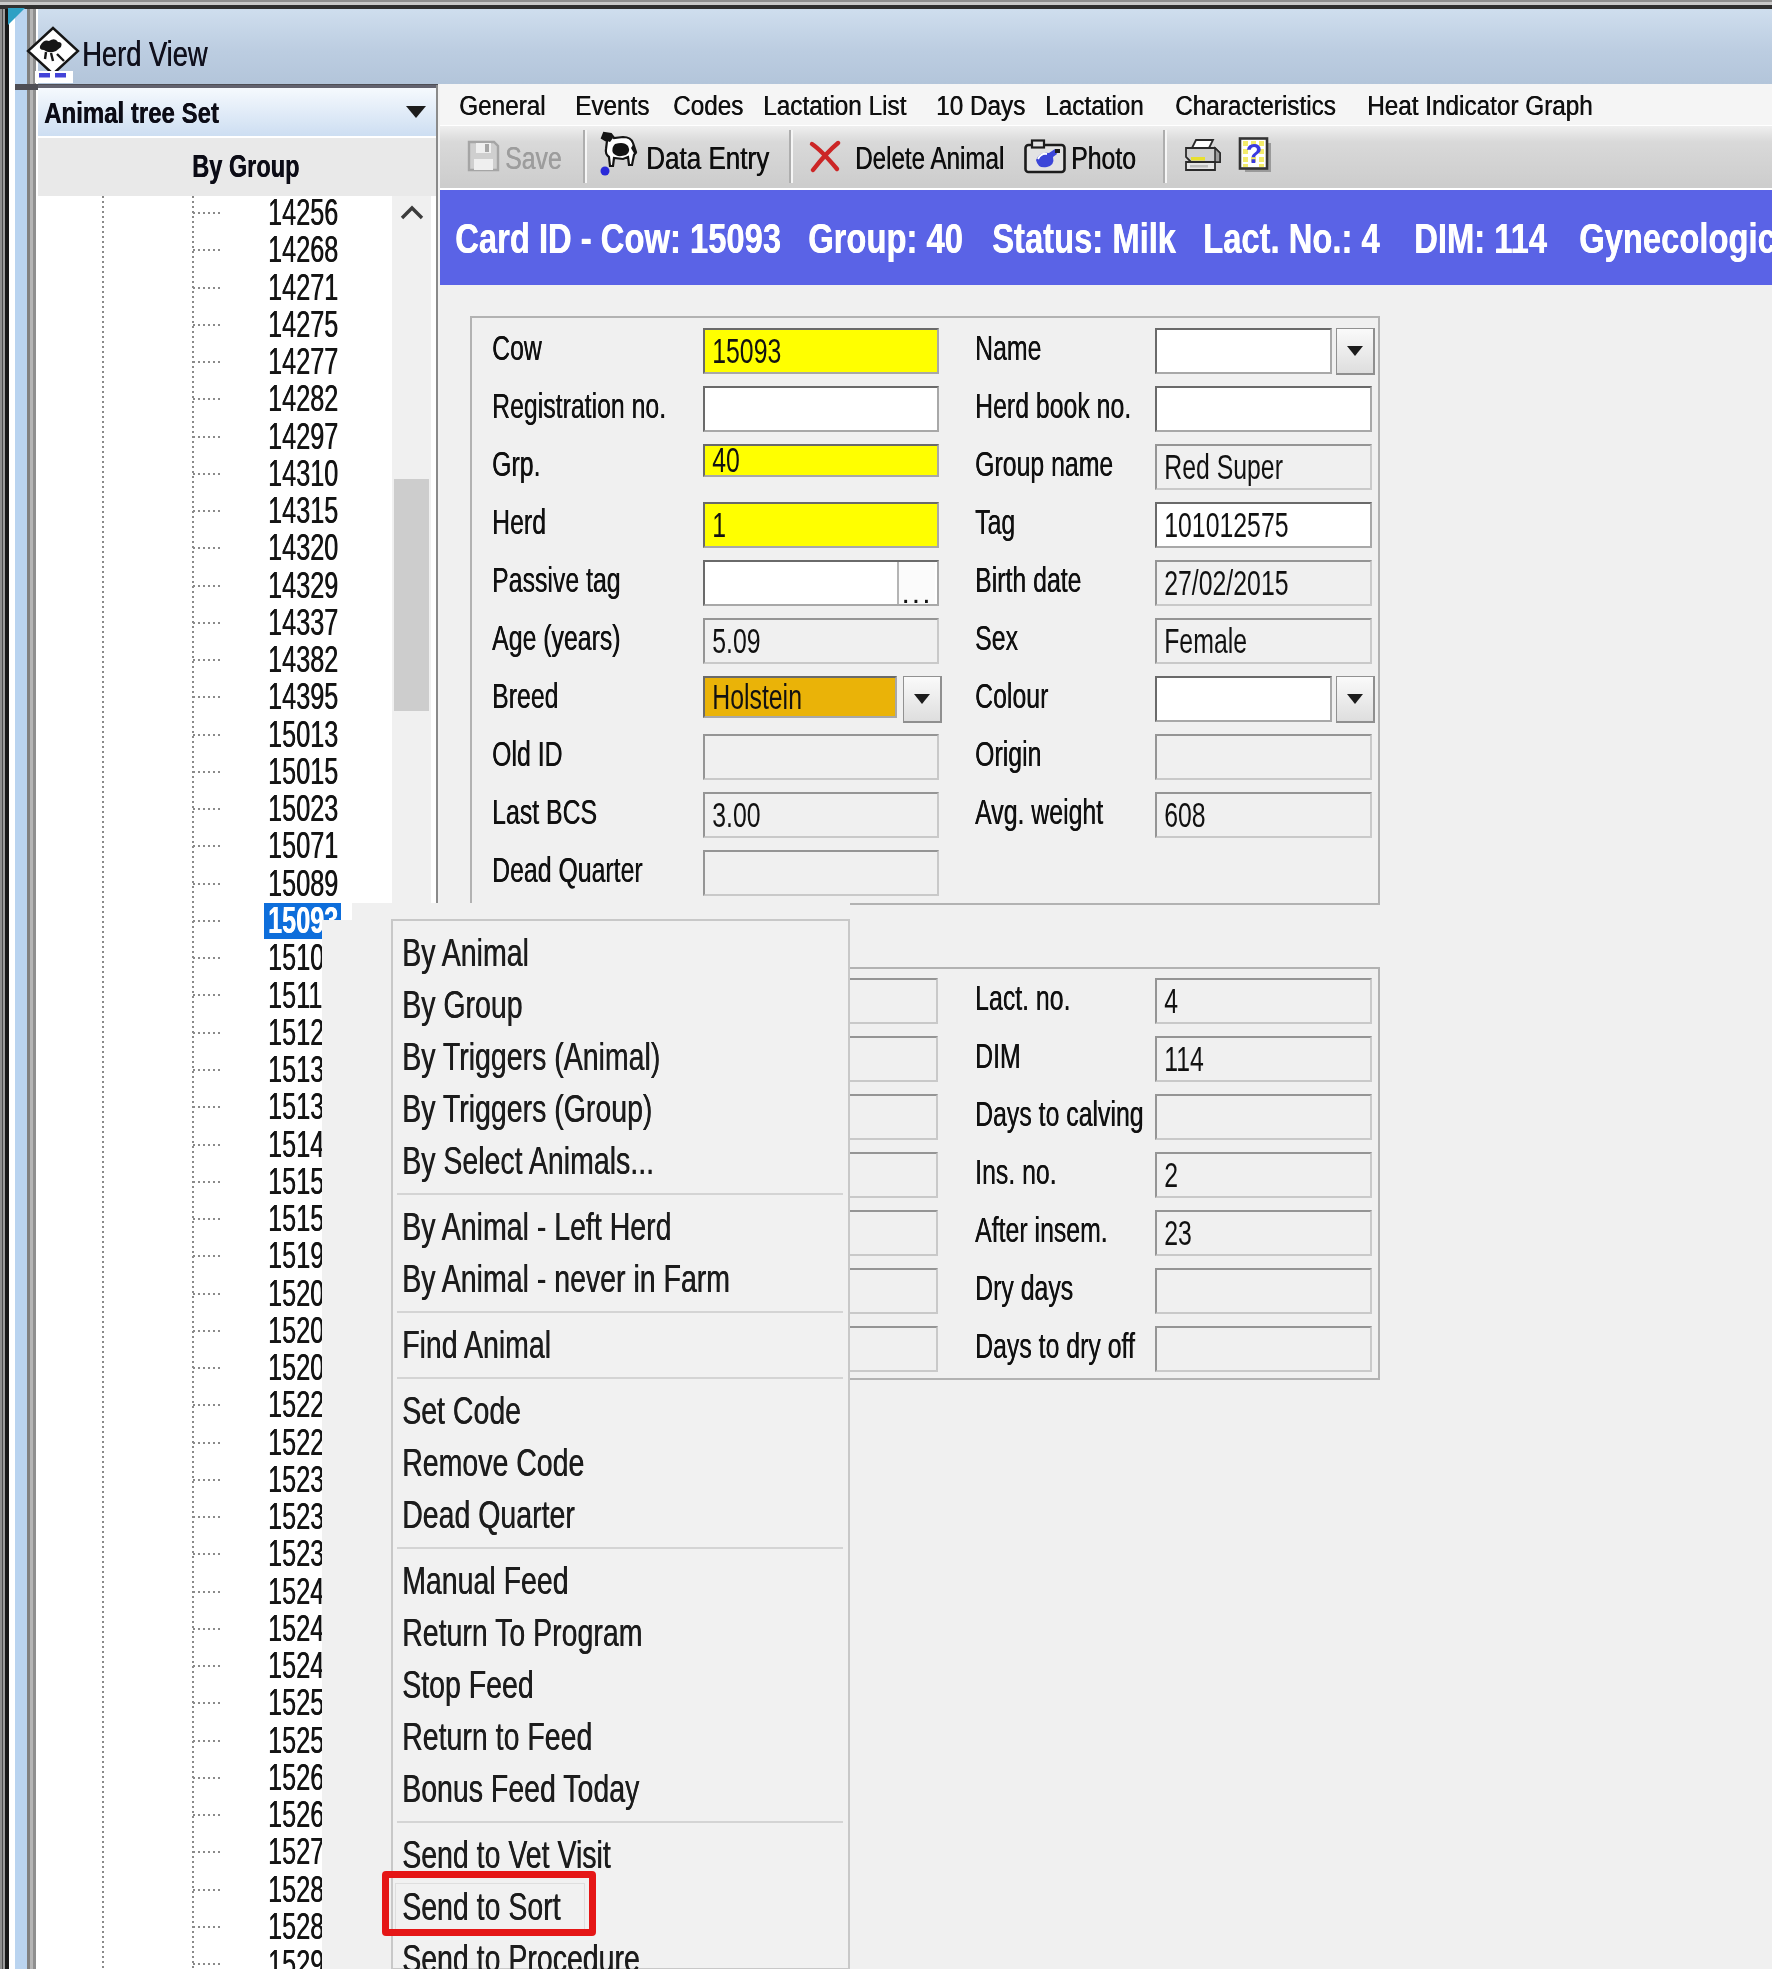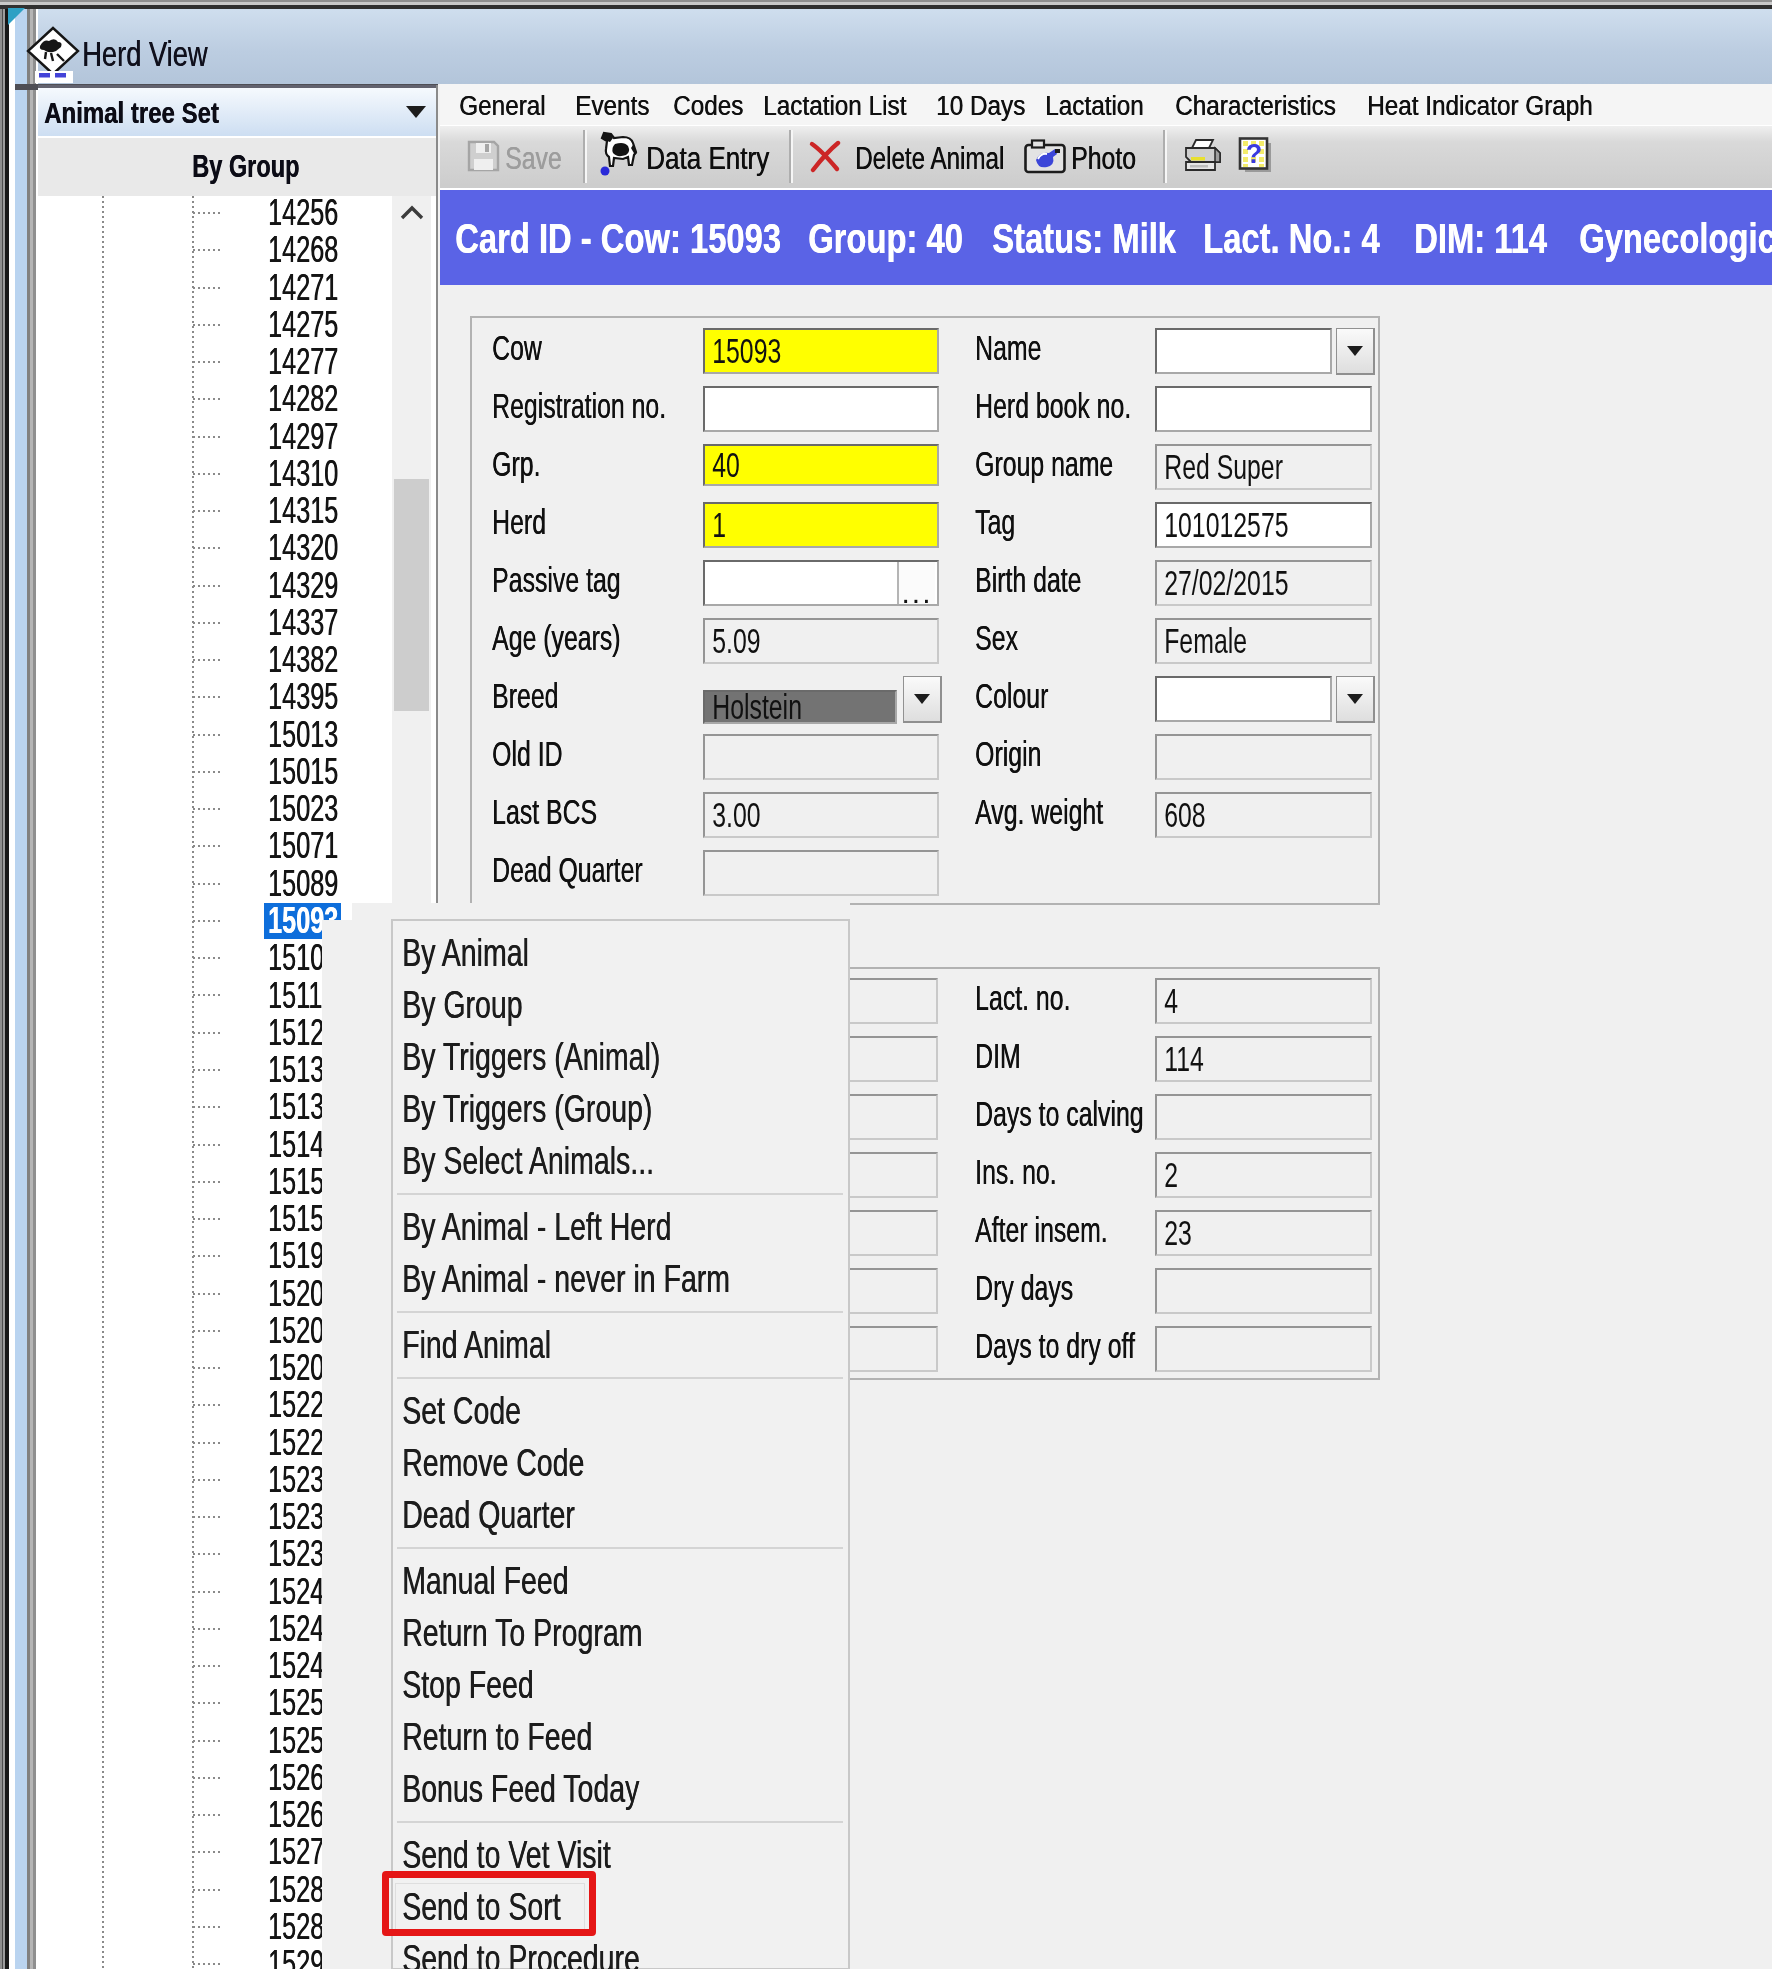--- a/index.html
+++ b/index.html
@@ -229,36 +229,36 @@
 <div class="tx" style="left:1414px;top:218.0px;font-size:42px;font-weight:700;color:#ffffff;transform:scaleX(0.78);">DIM: 114</div>
 <div class="tx" style="left:1579px;top:218.0px;font-size:42px;font-weight:700;color:#ffffff;transform:scaleX(0.78);">Gynecological</div>
 <div class="abs" style="left:470px;top:316px;width:910px;height:589px;border:2px solid #b2b2b2;box-sizing:border-box;"></div>
 <div class="tx" style="left:492px;top:330.8px;font-size:34.5px;font-weight:400;color:#101010;transform:scaleX(0.72);">Cow</div>
 <div class="fld" style="left:703px;top:328px;width:236px;height:46px;box-sizing:border-box;;background:#ffff00">
     <div class="ftx">15093</div>
   </div>
 <div class="tx" style="left:492px;top:388.8px;font-size:34.5px;font-weight:400;color:#101010;transform:scaleX(0.72);">Registration no.</div>
 <div class="fld" style="left:703px;top:386px;width:236px;height:46px;box-sizing:border-box;"></div>
 <div class="tx" style="left:492px;top:446.8px;font-size:34.5px;font-weight:400;color:#101010;transform:scaleX(0.72);">Grp.</div>
-<div class="fld" style="left:703px;top:444px;width:236px;height:42px;box-sizing:border-box;;background:#ffff00">
+<div class="fld" style="left:703px;top:444px;width:236px;height:33px;box-sizing:border-box;;background:#ffff00">
     <div class="ftx">40</div>
   </div>
 <div class="tx" style="left:492px;top:504.8px;font-size:34.5px;font-weight:400;color:#101010;transform:scaleX(0.72);">Herd</div>
 <div class="fld" style="left:703px;top:502px;width:236px;height:46px;box-sizing:border-box;;background:#ffff00">
     <div class="ftx">1</div>
   </div>
 <div class="tx" style="left:492px;top:562.8px;font-size:34.5px;font-weight:400;color:#101010;transform:scaleX(0.72);">Passive tag</div>
 <div class="fld" style="left:703px;top:560px;width:236px;height:46px;box-sizing:border-box;"></div>
 <div class="abs" style="left:897px;top:562px;width:38px;height:42px;background:#fbfbfb;border-left:2px solid #b5b5b5;display:flex;align-items:flex-end;justify-content:center;padding-bottom:6px;box-sizing:border-box;font-size:30px;line-height:10px;color:#111;letter-spacing:2px;">...</div>
 <div class="tx" style="left:492px;top:620.8px;font-size:34.5px;font-weight:400;color:#101010;transform:scaleX(0.72);">Age (years)</div>
 <div class="ro" style="left:703px;top:618px;width:236px;height:46px;box-sizing:border-box;">
     <div class="ftx">5.09</div>
   </div>
 <div class="tx" style="left:492px;top:678.8px;font-size:34.5px;font-weight:400;color:#101010;transform:scaleX(0.72);">Breed</div>
-<div class="fld" style="left:703px;top:690px;width:194px;height:34px;box-sizing:border-box;;background:#737373">
+<div class="fld" style="left:703px;top:676px;width:194px;height:42px;box-sizing:border-box;;background:#eab308">
     <div class="ftx">Holstein</div>
   </div>
 <div class="cbtn" style="left:903px;top:676px;width:36px;height:44px;border-bottom:2px solid #8f8f8f;border-right:2px solid #8f8f8f;">
     <div class="tri"></div>
   </div>
 <div class="tx" style="left:492px;top:736.8px;font-size:34.5px;font-weight:400;color:#101010;transform:scaleX(0.72);">Old ID</div>
 <div class="ro" style="left:703px;top:734px;width:236px;height:46px;box-sizing:border-box;"></div>
 <div class="tx" style="left:492px;top:794.8px;font-size:34.5px;font-weight:400;color:#101010;transform:scaleX(0.72);">Last BCS</div>
 <div class="ro" style="left:703px;top:792px;width:236px;height:46px;box-sizing:border-box;">
     <div class="ftx">3.00</div>

